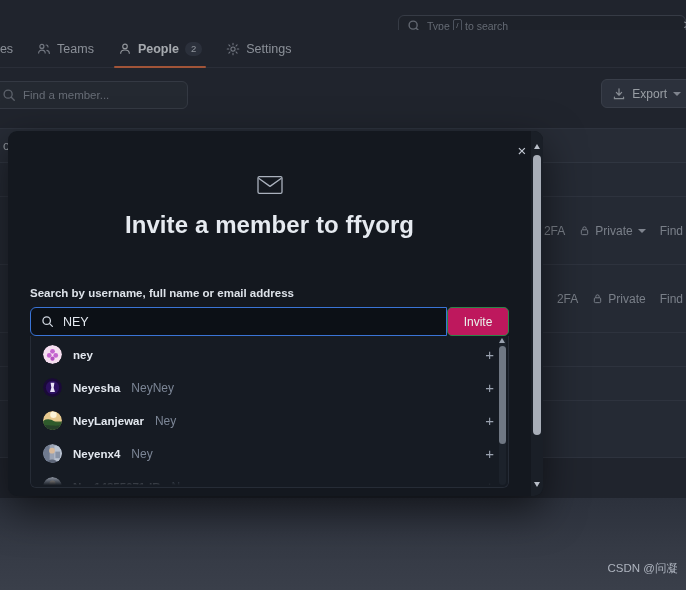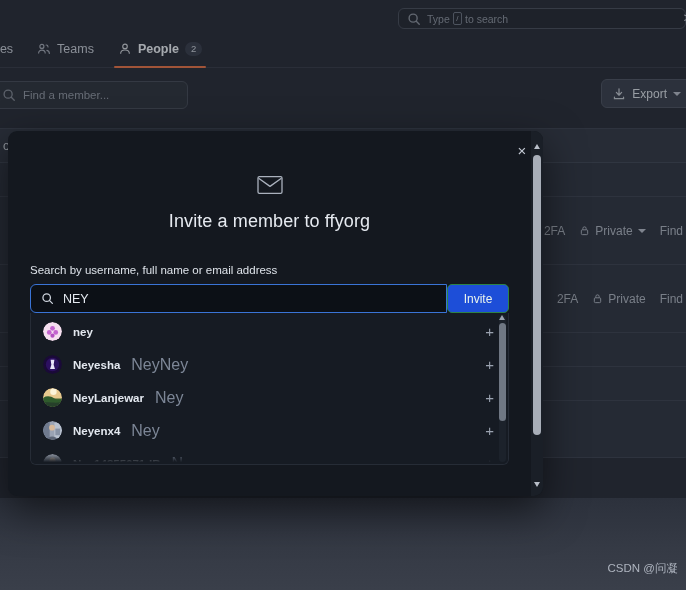--- a/index.html
+++ b/index.html
@@ -18,21 +18,21 @@
     position: absolute; inset: 0;
     background: #2a2e3a;
   }
 
   
   .top-header {
     position: absolute; left: 0; top: 0; width: 686px; height: 30px;
     background: #2a2e3a;
   }
   .global-search {
-    position: absolute; left: 398px; top: 8px;
+    position: absolute; left: 398px; top: 15px;
     width: 288px; height: 21px;
     border: 1px solid #4a4f5c;
     border-radius: 6px;
     background: #272b35;
     display: flex; align-items: center; gap: 6px;
     padding: 0 8px;
   }
   .global-search .ph {
     font-size: 10.5px; color: #8b929e; white-space: nowrap;
     display: flex; align-items: center; gap: 3px;
@@ -140,38 +140,38 @@
     color: #c4cad4; font-size: 15px; cursor: pointer; line-height: 1;
   }
   .modal-inner {
     position: absolute; left: 0; top: 0; right: 12px; bottom: 0;
     padding: 44px 22px 0 22px;
   }
   .mail-icon-wrap {
     display: flex; justify-content: center; margin-bottom: 16px;
   }
   .modal-title {
-    text-align: center; font-size: 18px; font-weight: normal;
+    text-align: center; font-size: 24px; font-weight: bold;
     color: #e6eaf0; letter-spacing: .1px;
   }
   .field-label {
-    margin-top: 32px; font-size: 11.5px; font-weight: normal; color: #dde2e9;
+    margin-top: 48px; font-size: 11.5px; font-weight: bold; color: #dde2e9;
   }
   .search-row { margin-top: 8px; display: flex; align-items: stretch; }
   .search-box {
     flex: 1 1 auto; height: 29px;
     background: #0c1016;
     border: 1.5px solid #3a74d6;
     border-radius: 6px 0 0 6px;
     display: flex; align-items: center; gap: 9px; padding: 0 10px;
   }
   .search-box .val { font-size: 12.5px; color: #e4e9f0; }
   .invite-btn {
     width: 62px; height: 29px; margin-left: 0;
-    background: #1d4ed8; border: 1px solid #2d8347;
+    background: #be185d; border: 1px solid #2d8347;
     border-radius: 5px;
     display: flex; align-items: center; justify-content: center;
     font-size: 12px; color: #e9f3ec; cursor: pointer;
   }
 
   
   .results {
     position: relative;
     margin-top: 0px;
     height: 152px;
@@ -184,21 +184,21 @@
   .res-item {
     height: 33px; display: flex; align-items: center; gap: 11px;
     padding: 0 14px 0 12px; cursor: pointer;
   }
   .res-item:first-child { margin-top: 2px; }
   .avatar {
     width: 19px; height: 19px; border-radius: 50%;
     flex: 0 0 auto; overflow: hidden;
   }
   .res-name { font-size: 11.5px; font-weight: bold; color: #e3e8ef; }
-  .res-sub { font-size: 16px; color: #7b8characters; }
+  .res-sub { font-size: 12px; color: #7b8characters; }
   .res-sub { color: #7c8696; }
   .plus {
     margin-left: auto; color: #9aa2af; font-size: 15px; line-height: 1;
     font-weight: 300;
   }
   .res-fade {
     position: absolute; left: 0; right: 0; bottom: 0; height: 12px;
     background: linear-gradient(180deg, rgba(22,27,35,0) 0%, #161b23 85%);
     pointer-events: none;
   }
@@ -275,20 +275,27 @@
           </svg>
           <span>Teams</span>
         </div>
         <div class="nav-tab active">
           <svg class="nav-ico" viewBox="0 0 16 16" fill="none" stroke="#e9edf2" stroke-width="1.3">
             <circle cx="8" cy="5" r="2.6"></circle>
               <path d="M3 13.4c0-2.6 2.2-4.2 5-4.2s5 1.6 5 4.2"></path>
           </svg>
           <span>People</span>
           <span class="count">2</span>
+        </div>
+        <div class="nav-tab">
+          <svg class="nav-ico" viewBox="0 0 16 16" fill="none" stroke="#b6bcc8" stroke-width="1.2">
+            <circle cx="8" cy="8" r="2.4"></circle>
+            <path d="M8 1.4v1.8M8 12.8v1.8M14.6 8h-1.8M3.2 8H1.4M12.7 3.3l-1.3 1.3M4.6 11.4l-1.3 1.3M12.7 12.7l-1.3-1.3M4.6 4.6L3.3 3.3" stroke-linecap="round"></path>
+          </svg>
+          <span>Settings</span>
         </div>
       </div>
     </div>
 
     <div class="sub-toolbar">
       <div class="find-member">
         <svg class="nav-ico" viewBox="0 0 16 16" fill="none" stroke="#8e95a1" stroke-width="1.5">
           <circle cx="7" cy="7" r="4.6"></circle>
             <line x1="10.6" y1="10.6" x2="14" y2="14" stroke-linecap="round"></line>
         </svg>

